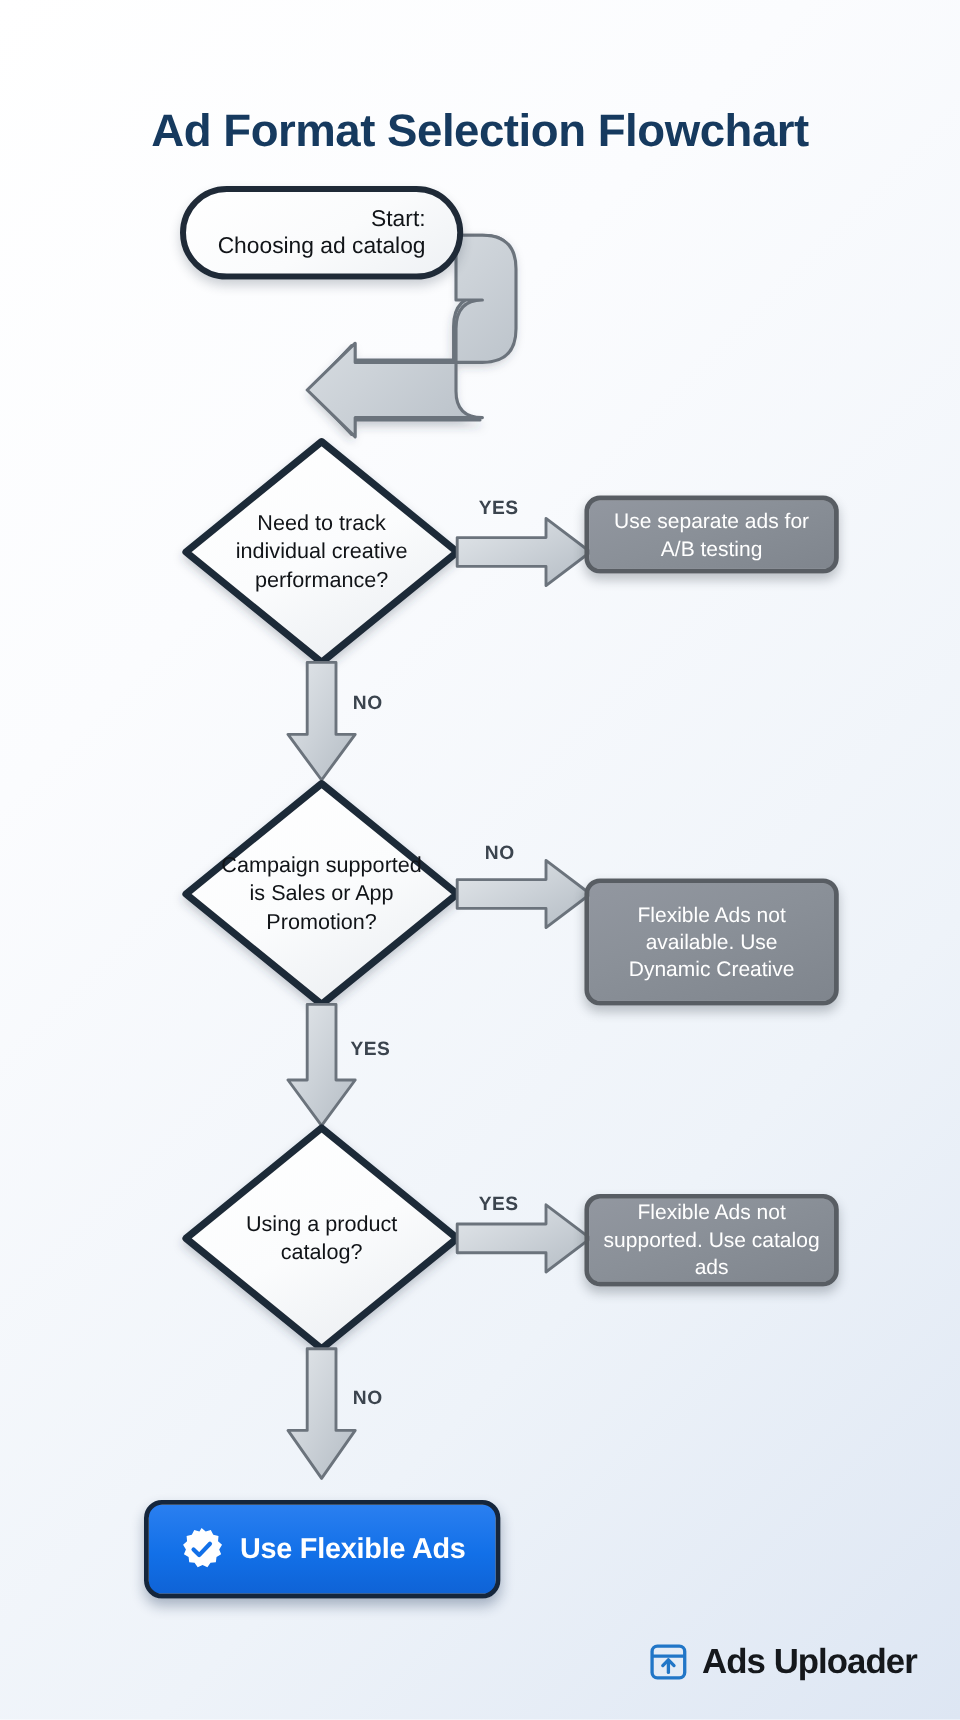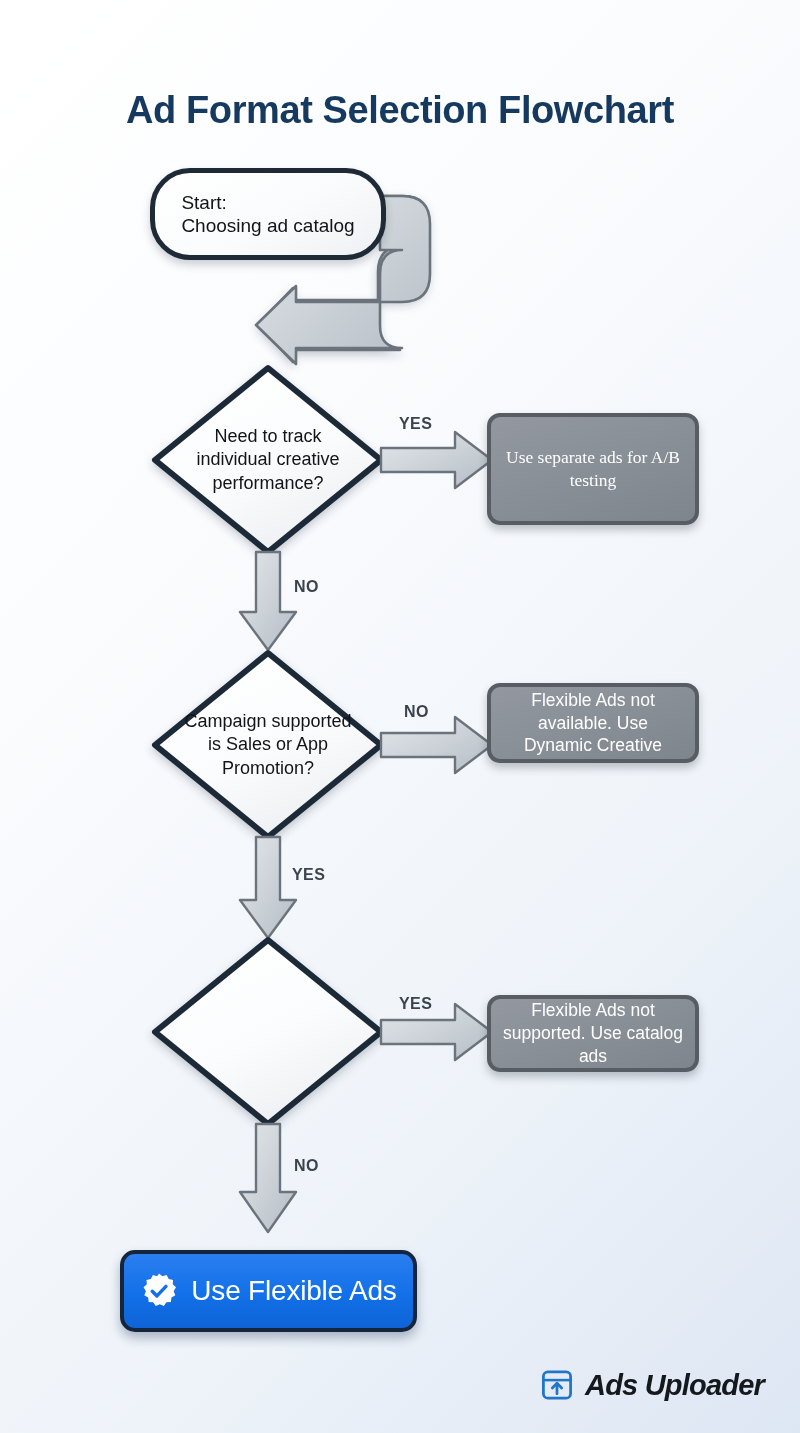--- a/index.html
+++ b/index.html
@@ -44,32 +44,32 @@
     top: 0;
     width: 800px;
     height: 1433px;
     pointer-events: none;
   }
 
   
   .start-node {
     position: absolute;
     left: 150px;
-    top: 168px;
+    top: 155px;
     width: 236px;
-    height: 92px;
+    height: 78px;
     box-sizing: border-box;
     border: 5px solid #1f2a37;
     border-radius: 40px;
     background: linear-gradient(150deg, #ffffff 0%, #fafbfc 55%, #eef1f4 100%);
     box-shadow: 0 5px 9px rgba(30,45,65,0.22);
     display: flex;
     align-items: center;
     justify-content: center;
-    text-align: left;
+    text-align: right;
     color: #111418;
     font-size: 19px;
     line-height: 1.22;
     z-index: 5;
   }
 
   
   .diamond {
     position: absolute;
     width: 230px;
@@ -105,22 +105,22 @@
     color: #ffffff;
     font-size: 17.5px;
     line-height: 1.3;
     text-align: center;
     display: flex;
     align-items: center;
     justify-content: center;
     padding: 14px 12px;
     z-index: 5;
   }
-  .gray-box.g1 { left: 487px; top: 413px; height: 112px; font-family: Liberation Serif, serif; }
-  .gray-box.g2 { left: 487px; top: 683px; height: 80px; }
+  .gray-box.g1 { left: 487px; top: 413px; height: 65px; }
+  .gray-box.g2 { left: 487px; top: 732px; height: 106px; }
   .gray-box.g3 { left: 487px; top: 979px; height: 77px; margin-top: 16px; }
 
   
   .edge-label {
     position: absolute;
     font-size: 16px;
     font-weight: bold;
     color: #3b444e;
     letter-spacing: 0.4px;
     z-index: 6;
@@ -145,40 +145,39 @@
     background: linear-gradient(180deg, #2a7ff0 0%, #1270e8 55%, #0f63d6 100%);
     box-shadow: 0 6px 11px rgba(20,45,80,0.32);
     display: flex;
     align-items: center;
     justify-content: center;
     gap: 13px;
     z-index: 5;
   }
   .cta .cta-text {
     color: #ffffff;
-    font-size: 28px;
-    font-weight: normal;
+    font-size: 24px;
+    font-weight: bold;
     letter-spacing: -0.2px;
   }
   .cta .badge-icon {
     width: 38px;
     height: 38px;
     flex: 0 0 38px;
     display: block;
   }
 
   
   .brand {
     position: absolute;
     right: 36px;
     top: 1368px;
     display: flex;
     align-items: center;
     gap: 11px;
-    font-style: italic;
   }
   .brand .brand-icon {
     width: 34px;
     height: 34px;
     display: block;
   }
   .brand .brand-text {
     font-size: 29px;
     font-weight: bold;
     color: #15181c;
@@ -292,20 +291,23 @@
   </div>
 
   <div class="diamond d1">
     <div class="label">Need to track individual creative performance?</div>
   </div>
 
   <div class="diamond d2">
     <div class="label">Campaign supported is Sales or App Promotion?</div>
   </div>
 
+  <div class="diamond d3">
+    <div class="label">Using a product catalog?</div>
+  </div>
 
   <div class="gray-box g1">
     <span>Use separate ads for A/B testing</span>
   </div>
 
   <div class="gray-box g2">
     <span>Flexible Ads not available. Use Dynamic Creative</span>
   </div>
 
   <div class="gray-box g3">

